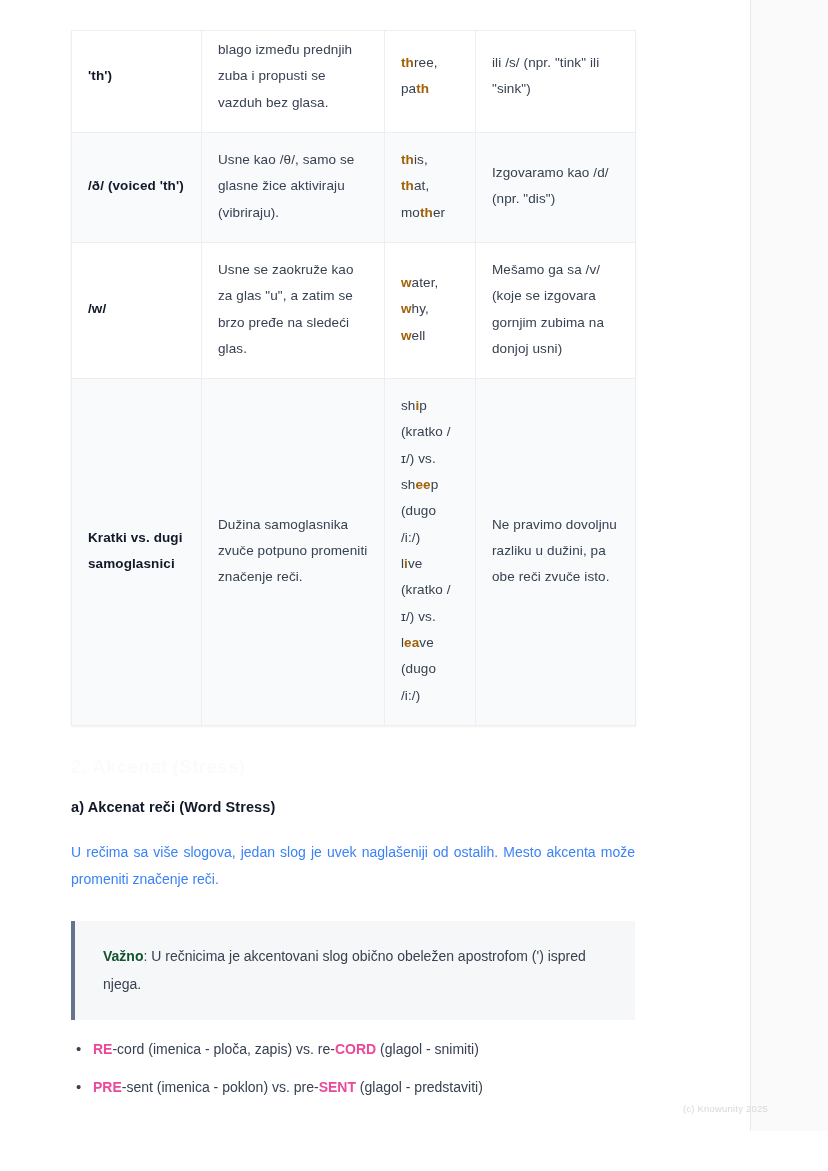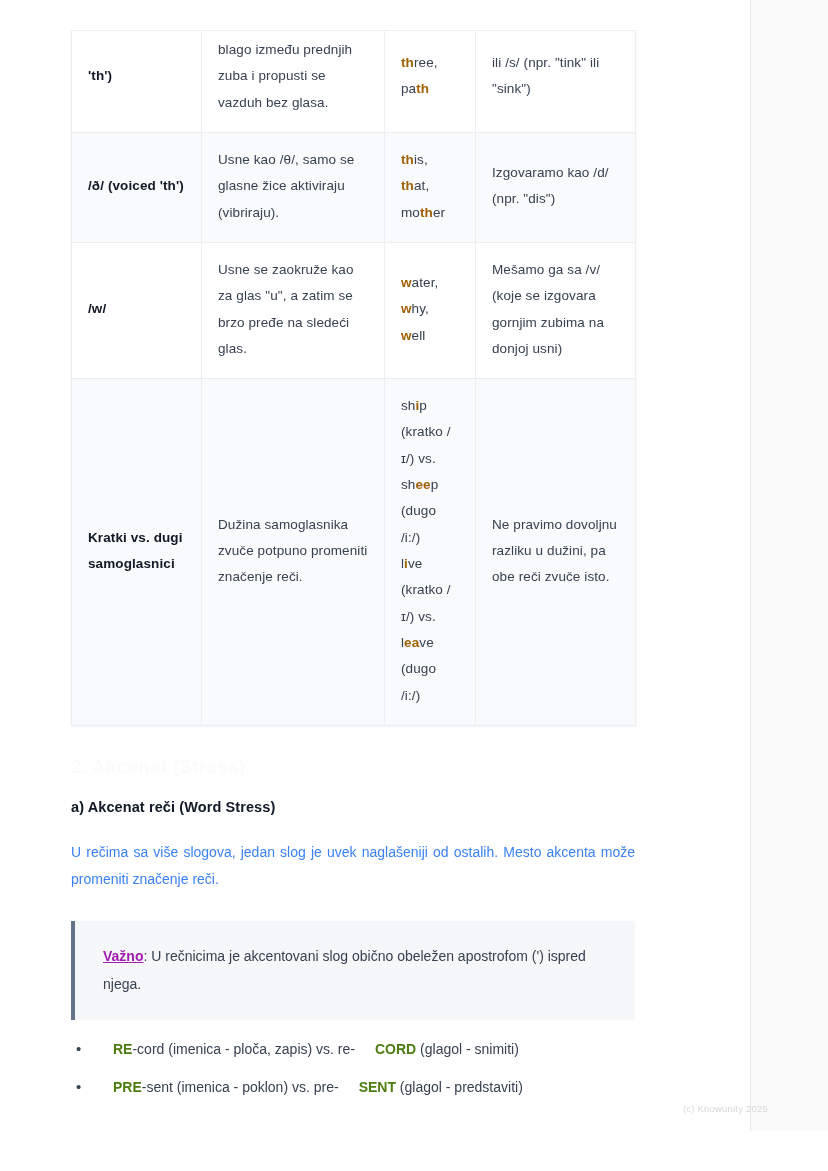--- a/index.html
+++ b/index.html
@@ -103,21 +103,21 @@
     border-left: 4px solid #64748b;
     padding: 22px 26px 22px 28px;
     width: 564px;
   }
   .callout p {
     margin: 0;
     font-size: 14px;
     line-height: 1.95;
     color: #374151;
   }
-  .callout b { color: #a21caf; font-weight: bold; text-decoration: underline; }
+  .callout b { color: #14532d; font-weight: bold; }
 
   p.examples-label {
     margin: 28px 0 0 0;
     font-size: 14px;
     font-style: italic;
     color: #374151;
   }
 
   ul.examples {
     margin: 18px 0 0 0;
@@ -132,21 +132,21 @@
     margin-bottom: 16px;
   }
   ul.examples li::before {
     content: "\2022";
     position: absolute;
     left: -17px;
     top: -1px;
     color: #374151;
     font-size: 15px;
   }
-  ul.examples li b { color: #4d7c0f; font-weight: bold; margin-left: 20px; }
+  ul.examples li b { color: #ec4899; font-weight: bold; }
 
   
   .watermark {
     position: absolute;
     left: 683px; top: 1103px;
     font-size: 9.5px;
     color: #d6d8dc;
     letter-spacing: .2px;
     white-space: nowrap;
   }

